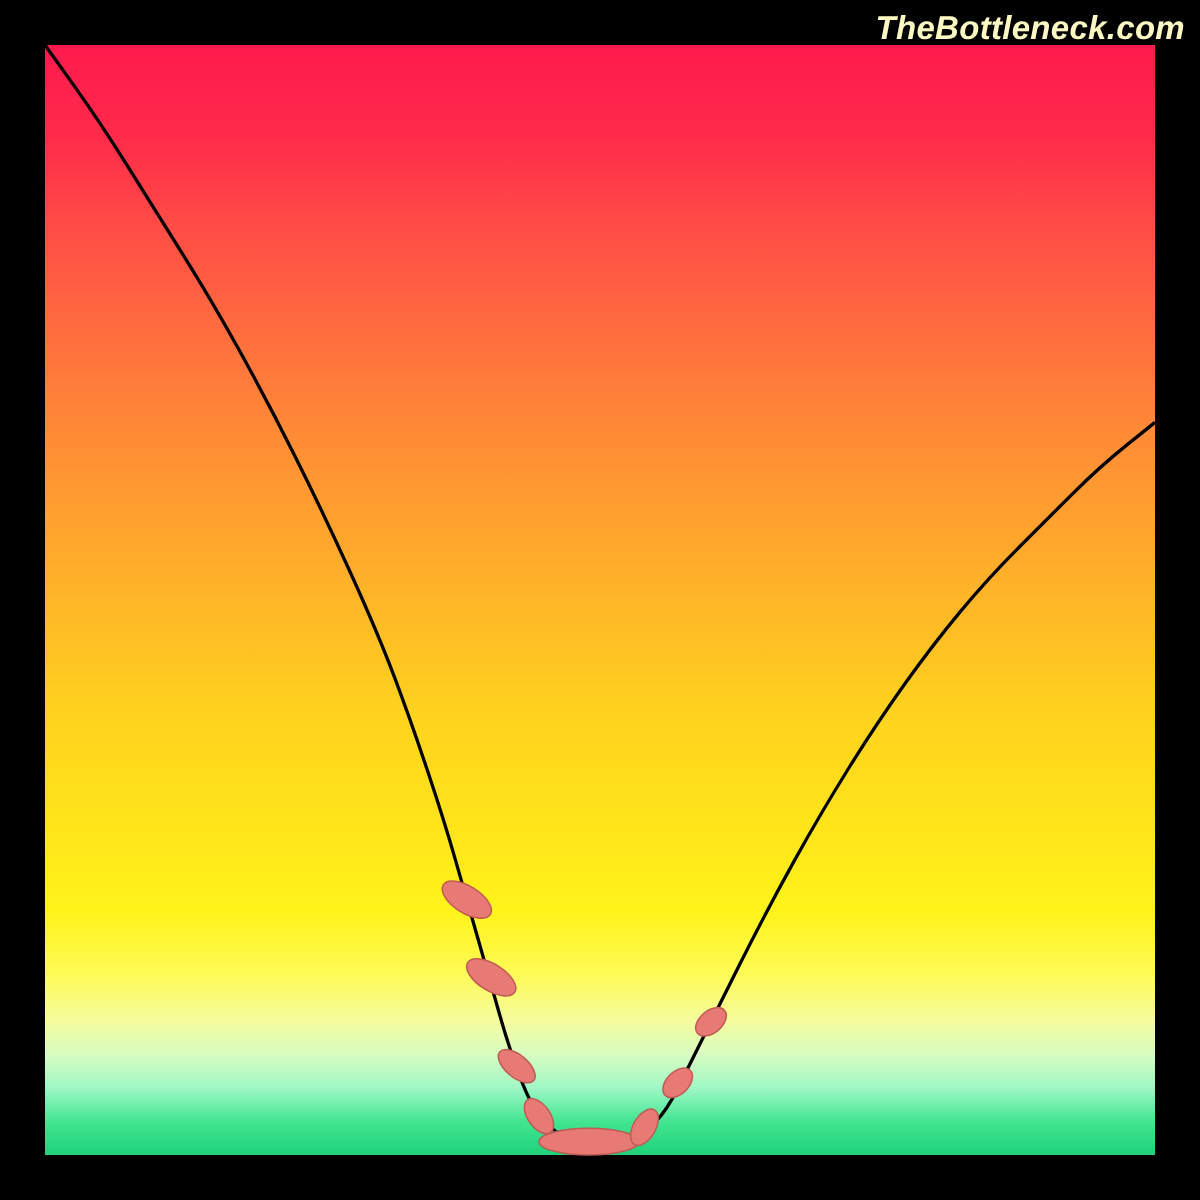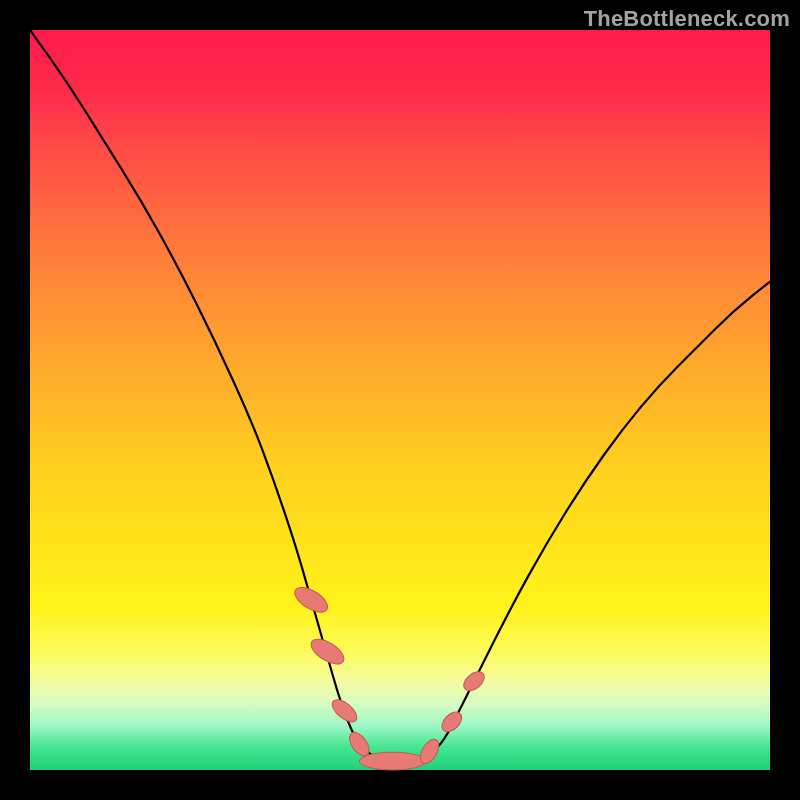--- a/index.html
+++ b/index.html
@@ -40,23 +40,24 @@
       #1fd17a 100%
     );
   }
   .watermark {
     position: absolute;
     top: 6px;
     right: 10px;
     font-family: Arial, Helvetica, sans-serif;
     font-size: 22px;
     font-weight: 600;
-    color: #a3a3a3;
+    color: #fef9c3;
     letter-spacing: 0.2px;
     user-select: none;
+    font-style: italic;
   }
   svg.curve {
     position: absolute;
     left: 0;
     top: 0;
     width: 740px;
     height: 740px;
     overflow: visible;
   }
 </style>

